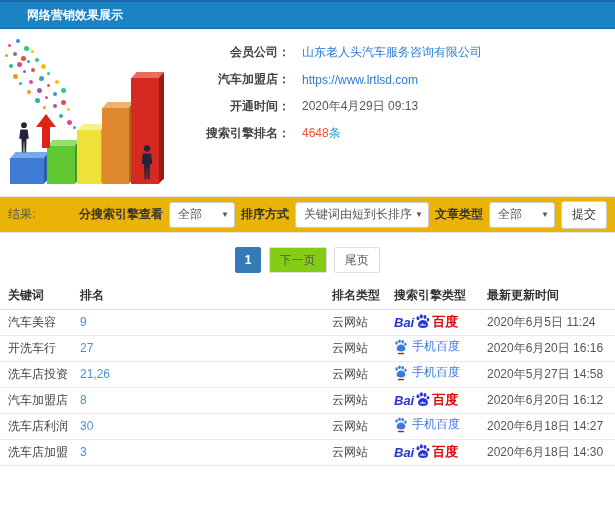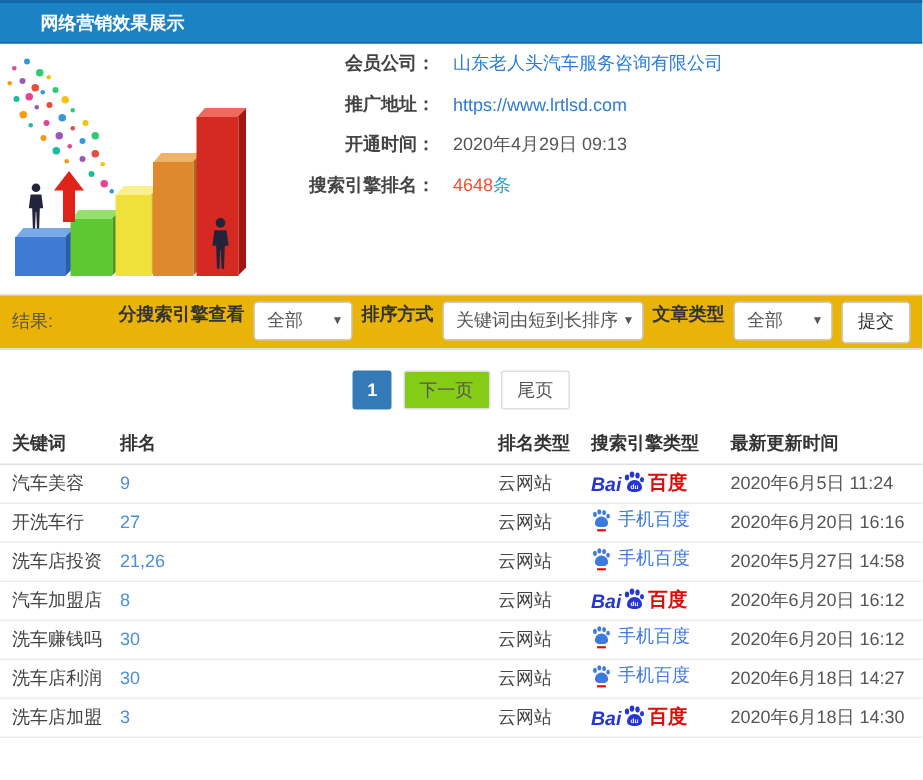--- a/index.html
+++ b/index.html
@@ -25,34 +25,34 @@
   .bar3 { --c:#f0e13a; --t:#f8f08c; --d:#c7b71d; left:77px; width:24px; height:54px; }
   .bar4 { --c:#e0882e; --t:#efb26a; --d:#b3671a; left:102px; width:27px; height:76px; }
   .bar5 { --c:#d42a22; --t:#ee6a5e; --d:#a01812; left:131px; width:28px; height:106px; }
   .person { position:absolute; width:16px; }
   .person svg { width:100%; height:100%; }
   .person1 { left:16px; bottom:36px; height:40px; }
   .person2 { left:138px; bottom:8px; height:46px; width:18px; }
   .up-arrow { position:absolute; left:36px; bottom:46px; width:20px; height:34px; }
   .confetti { position:absolute; border-radius:50%; }
 
-  .info-form { flex:1; }
+  .info-form { flex:1; padding-top:10px; }
   .info-row { display:flex; align-items:center; height:27px; }
   .info-label { width:105px; text-align:right; font-weight:bold; color:#444; flex:none; }
   .info-value { margin-left:12px; }
   .v-link { color:#2a7cd6; cursor:pointer; }
   .v-text { color:#555; }
   .v-orange { color:#f4502f;margin-top:48px; }
   .v-blue { color:#2a9fd8; }
 
   
   .filter-bar { height:37px; background:#eab308; border-top:1px solid #e3e3e3;
     border-bottom:1px solid #e3e3e3; display:flex; align-items:center; padding:0 8px; }
   .filter-bar .section-label { color:#555; }
-  .filter-right { margin-left:auto; display:flex; gap:6px; }
+  .filter-right { margin-left:auto; display:flex; align-items:center; gap:6px; }
   .filter-label { font-weight:bold; color:#333; white-space:nowrap; }
   .select { position:relative; height:26px; background:#fff; border:1px solid #ccc;
     border-radius:3px; display:flex; align-items:center; padding:0 16px 0 8px; color:#555;
     cursor:pointer; white-space:nowrap; }
   .select .caret { position:absolute; right:5px; font-size:8px; color:#555; }
   .sel-s { width:66px; } .sel-m { min-width:128px; }
   .submit-btn { height:28px; width:46px; background:#fff; border:1px solid #ccc;
     border-radius:3px; color:#333; font-size:12px; cursor:pointer; }
 
   
@@ -160,21 +160,21 @@
       <div class="confetti" style="left: 67px; top: 86px; width: 5px; height: 5px; background: rgb(232, 67, 147);"></div>
       <div class="confetti" style="left: 73px; top: 92px; width: 3px; height: 3px; background: rgb(52, 152, 219);"></div>
     </div>
 
   <div class="info-form">
     <div class="info-row">
       <span class="info-label">会员公司：</span>
       <span class="info-value v-link">山东老人头汽车服务咨询有限公司</span>
     </div>
     <div class="info-row">
-      <span class="info-label">推广地址：</span>
+      <span class="info-label">汽车加盟店：</span>
       <span class="info-value v-link">https://www.lrtlsd.com</span>
     </div>
     <div class="info-row">
       <span class="info-label">开通时间：</span>
       <span class="info-value v-text">2020年4月29日 09:13</span>
     </div>
     <div class="info-row">
       <span class="info-label">搜索引擎排名：</span>
       <span class="info-value"><span class="v-orange">4648</span><span class="v-blue">条</span></span>
     </div>
@@ -291,36 +291,20 @@
           <text x="12" y="18.5" font-size="6.5" fill="#fff" text-anchor="middle" font-weight="bold">du</text>
         </svg>
         <span class="bd">百度</span>
       </span>
       
     </td>
     <td class="time">2020年6月20日 16:12</td>
   </tr>
 
 
-  <tr>
-    <td class="kw">洗车赚钱吗</td>
-    <td class="rank">30</td>
-    <td class="rtype">云网站</td>
-    <td>
-      
-      <span class="mobile-logo">
-        <svg class="paw" viewBox="0 0 24 27">
-          <use href="#paw-shape" fill="#3d7ae0"></use>
-          <rect x="7" y="23.5" width="10" height="2.4" fill="#e10601"></rect>
-        </svg>
-        <span>手机百度</span>
-      </span>
-    </td>
-    <td class="time">2020年6月20日 16:12</td>
-  </tr>
 
   <tr>
     <td class="kw">洗车店利润</td>
     <td class="rank">30</td>
     <td class="rtype">云网站</td>
     <td>
       
       <span class="mobile-logo">
         <svg class="paw" viewBox="0 0 24 27">
           <use href="#paw-shape" fill="#3d7ae0"></use>

